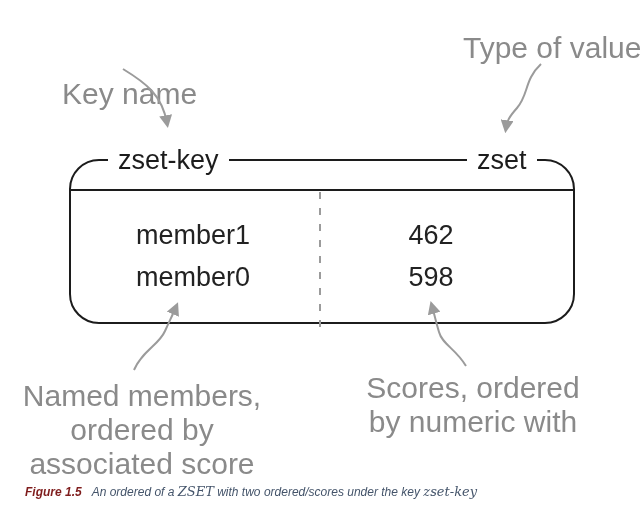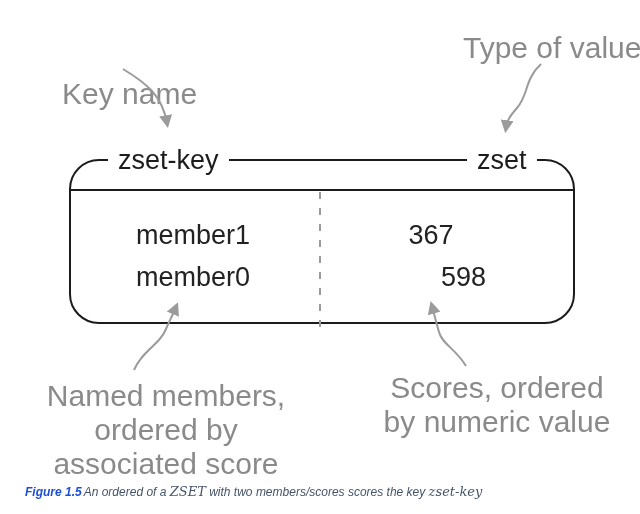--- a/index.html
+++ b/index.html
@@ -15,21 +15,20 @@
   
   .annotation {
     color: #8a8a8a;
     font-size: 30px;
     line-height: 34px;
     white-space: nowrap;
   }
   .annotation.multi {
     white-space: pre-line;
     text-align: center;
-    margin-left: 24px;
   }
   #key-name   { left: 62px;  top: 31px; margin-top: 46px; }
   #type-value { left: 463px; top: 31px; }
 
   
   #zset-box {
     left: 69px; top: 159px;
     width: 506px; height: 165px;
     border: 2px solid #1c1c1c;
     border-radius: 30px;
@@ -53,21 +52,21 @@
   #box-type-label { left: 467px; }
 
   .cell {
     font-size: 27px;
     line-height: 27px;
     color: #222222;
   }
   .member-cell { left: 136px; }
   .score-cell  { left: 376px; width: 110px; text-align: center; }
   .row1 { top: 222px; }
-  .row2 { top: 264px; text-align: right; }
+  .row2 { top: 264px; }
 
   
   #named-members { left: 16px;  top: 379px; width: 252px; }
   #scores-note   { left: 347px; top: 371px; width: 252px; }
 
   
   #overlay {
     left: 0; top: 0;
     pointer-events: none;
     z-index: 5;
@@ -75,60 +74,60 @@
 
   
   #caption {
     left: 25px; top: 484px;
     font-size: 12px;
     font-style: italic;
     color: #44546a;
     white-space: nowrap;
   }
   #caption .fig-label {
-    color: #1d4ed8;
+    color: #7f1d1d;
     font-weight: bold;
-    margin-right: 2px;
+    margin-right: 10px;
   }
   #caption .code {
     font-family: "DejaVu Serif", serif;
     font-size: 13px;
   }
 </style>
 </head>
 <body>
 
 <div class="abs annotation" id="key-name">Key name</div>
 <div class="abs annotation" id="type-value">Type of value</div>
 
 <div class="abs" id="zset-box"></div>
 <div class="abs" id="header-separator"></div>
 
 <span class="abs box-label" id="box-key-label">zset-key</span>
 <span class="abs box-label" id="box-type-label">zset</span>
 
 <div class="abs cell member-cell row1">member1</div>
-<div class="abs cell score-cell row1">367</div>
+<div class="abs cell score-cell row1">462</div>
 <div class="abs cell member-cell row2">member0</div>
 <div class="abs cell score-cell row2">598</div>
 
 <div class="abs annotation multi" id="named-members">Named members,
 ordered by
 associated score</div>
 <div class="abs annotation multi" id="scores-note">Scores, ordered
-by numeric value</div>
+by numeric with</div>
 
 <svg class="abs" id="overlay" width="640" height="514" viewBox="0 0 640 514">
   <defs>
     <marker id="ah" viewBox="0 0 10 10" refX="6" refY="5" markerWidth="6.5" markerHeight="6.5" orient="auto">
       <path d="M0,0 L10,5 L0,10 Z" fill="#9b9b9b"></path>
     </marker>
   </defs>
   <line x1="320" y1="192" x2="320" y2="333" stroke="#9b9b9b" stroke-width="2" stroke-dasharray="7 9"></line>
   <path d="M 123 69 C 146 83 162 95 167 123" fill="none" stroke="#9b9b9b" stroke-width="2" marker-end="url(#ah)"></path>
   <path d="M 541 64 C 524 80 529 94 517 108 C 509 117 507 121 506 128" fill="none" stroke="#9b9b9b" stroke-width="2" marker-end="url(#ah)"></path>
   <path d="M 134 370 C 142 351 159 345 165 331 C 170 320 173 314 176 307" fill="none" stroke="#9b9b9b" stroke-width="2" marker-end="url(#ah)"></path>
   <path d="M 466 366 C 456 349 442 344 439 332 C 436 322 434 313 432 306" fill="none" stroke="#9b9b9b" stroke-width="2" marker-end="url(#ah)"></path>
 </svg>
 
 <div class="abs" id="caption">
-  <span class="fig-label">Figure 1.5</span><span>An ordered of a </span><span class="code">ZSET</span><span> with two members/scores scores the key </span><span class="code">zset-key</span>
+  <span class="fig-label">Figure 1.5</span><span>An ordered of a </span><span class="code">ZSET</span><span> with two ordered/scores under the key </span><span class="code">zset-key</span>
 </div>
 
 </body></html>

